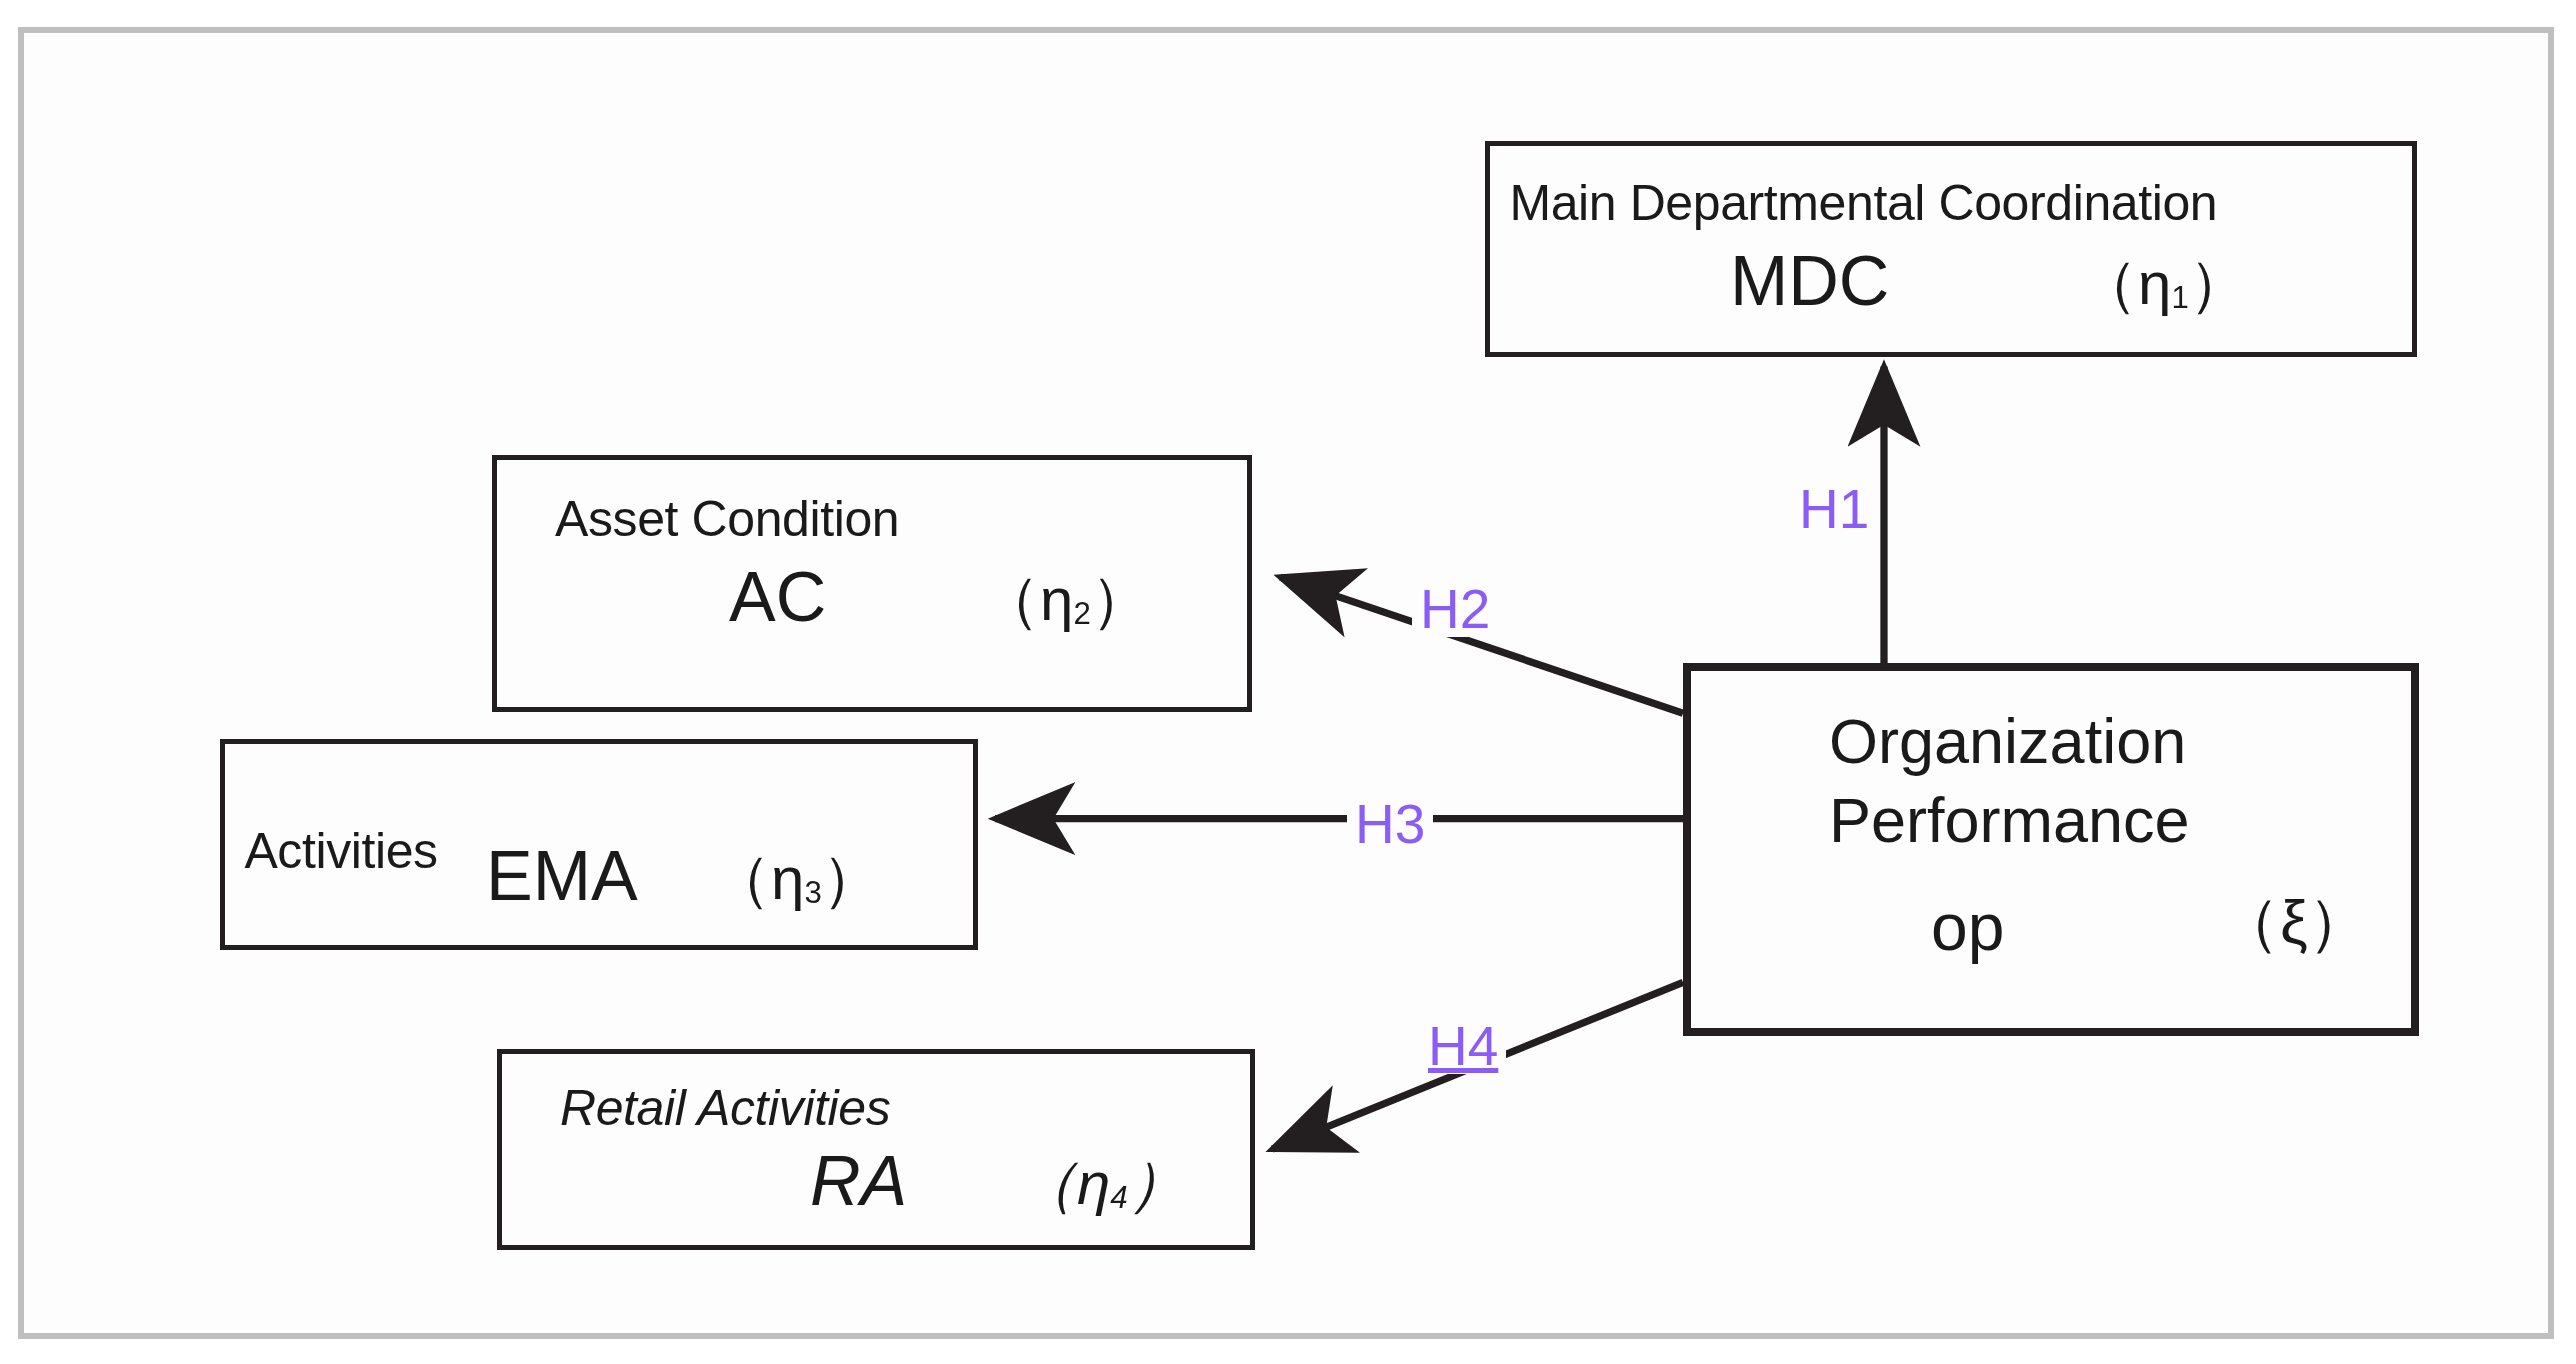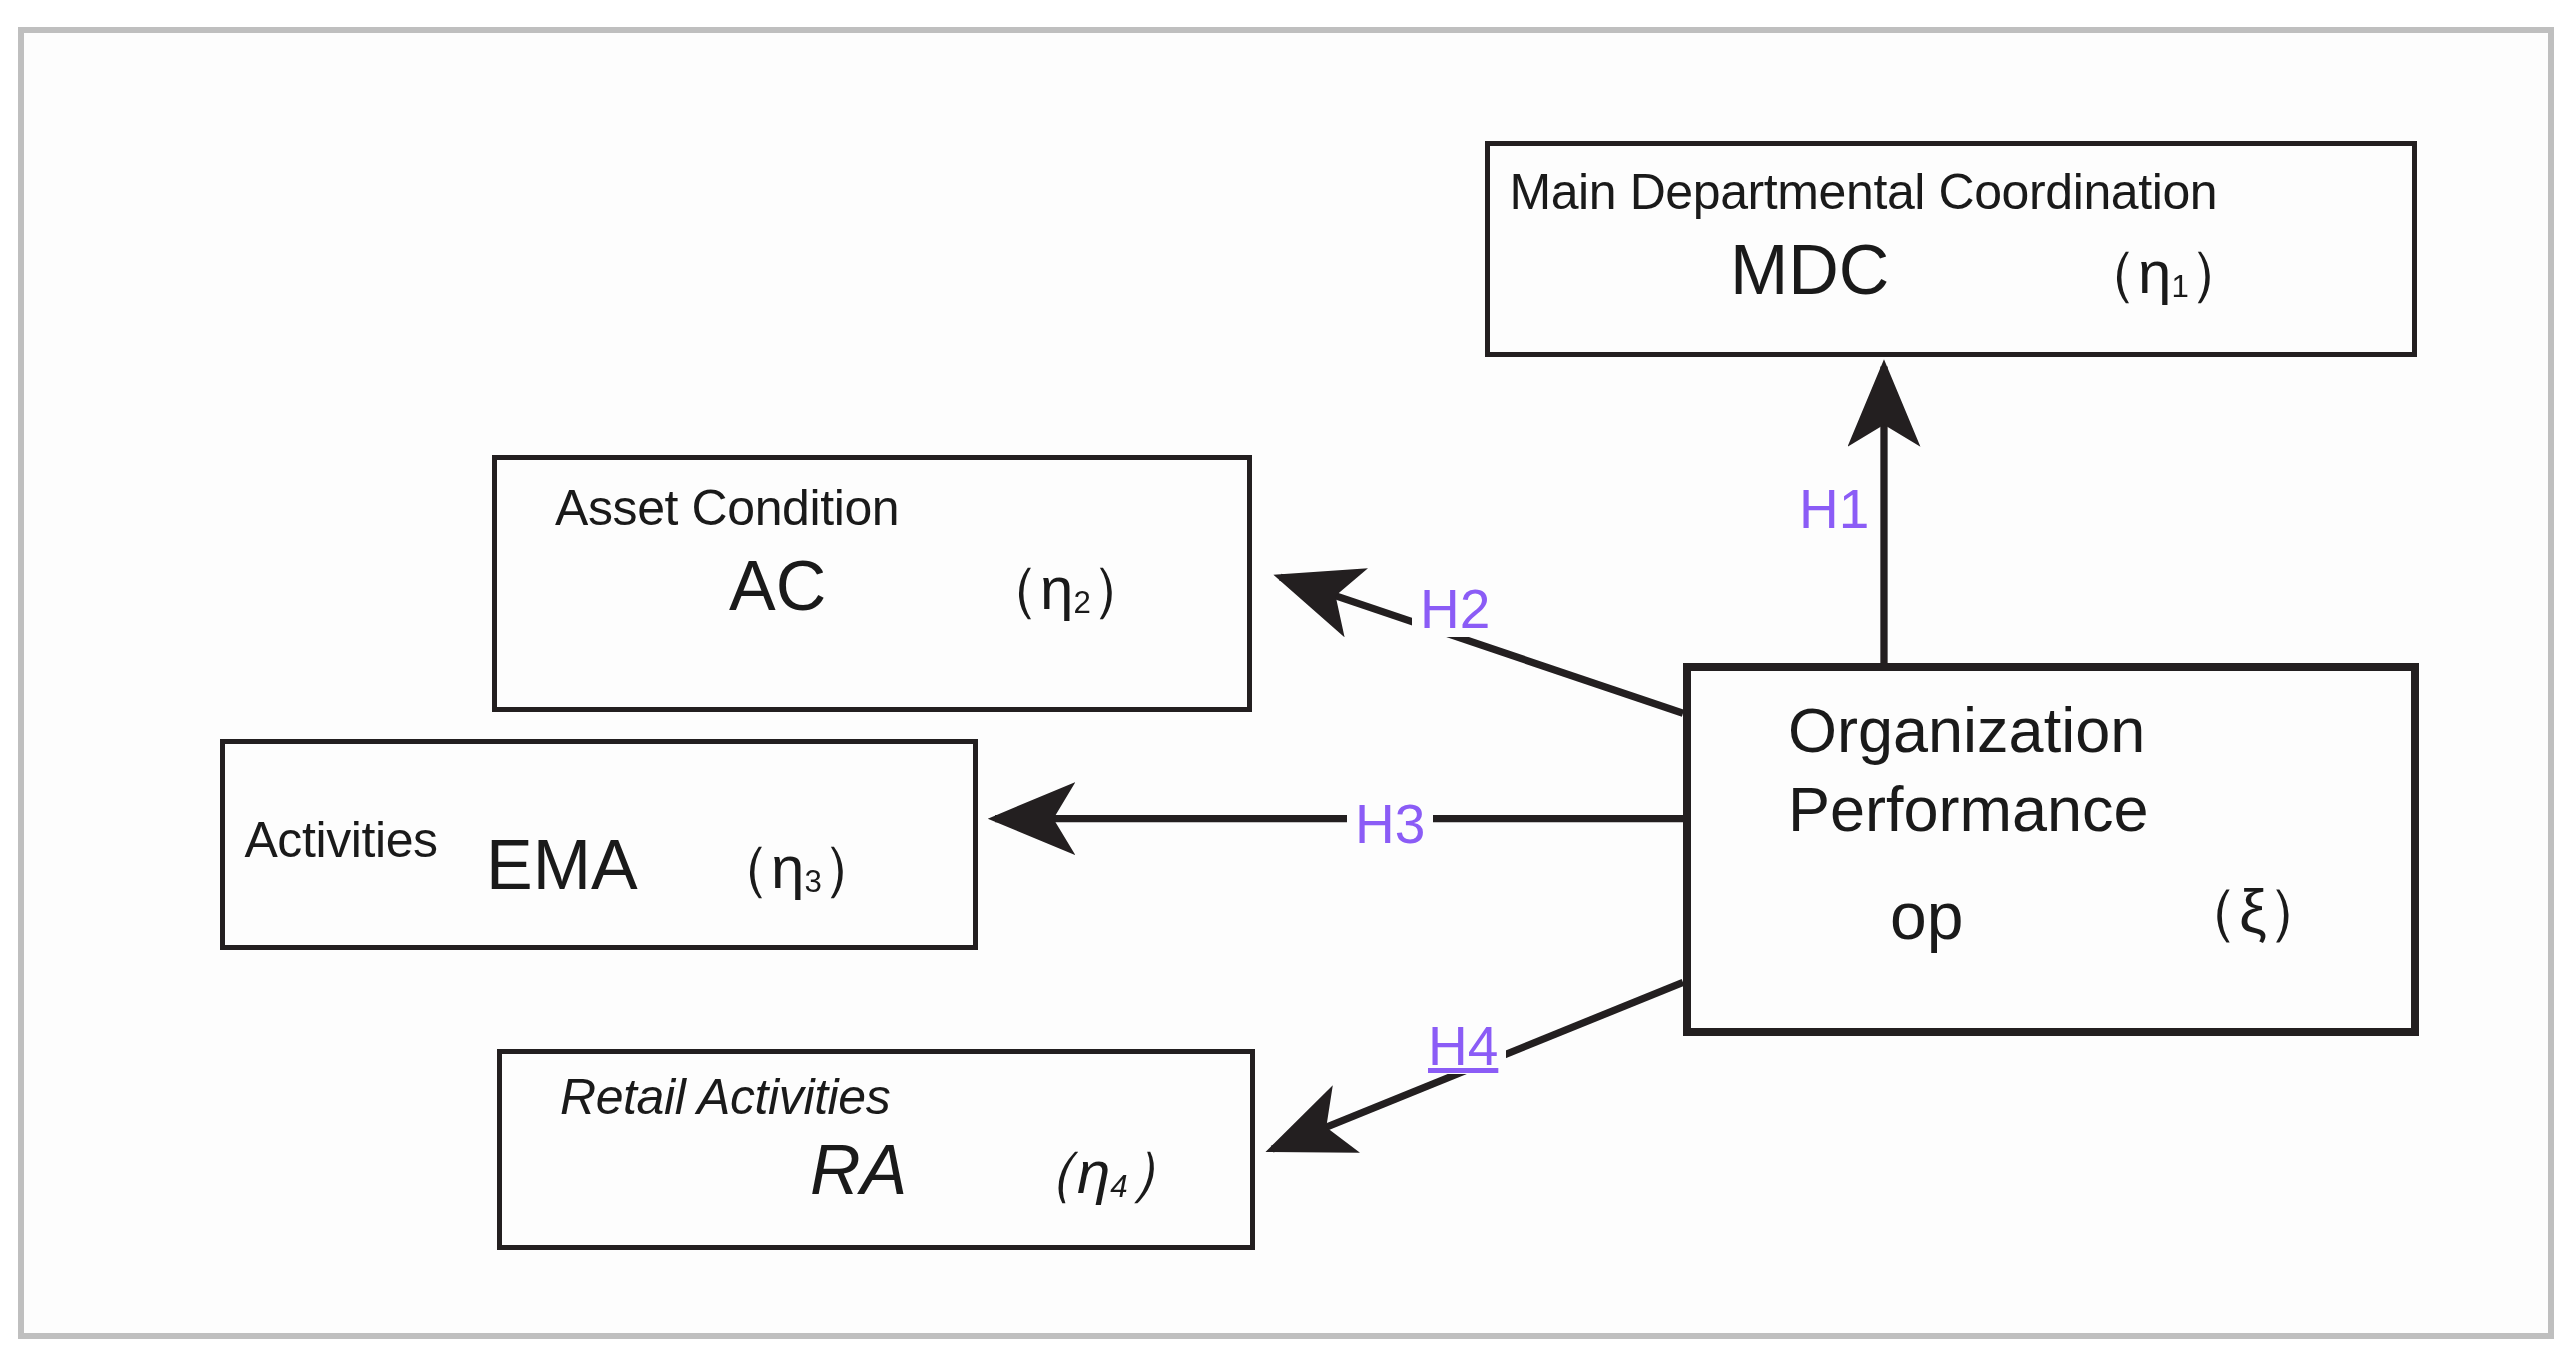--- a/index.html
+++ b/index.html
@@ -38,20 +38,21 @@
     color: #1a1a1a;
     z-index: 3;
   }
   .construct-box.emphasis {
     border-width: 8px;
   }
   .box-inner {
     position: relative;
     width: 100%;
     height: 100%;
+    margin-top: 11px;
   }
   .line {
     position: absolute;
     white-space: nowrap;
     line-height: 1.0;
   }
   .full-name {
     font-size: 50px;
     letter-spacing: -0.4px;
   }
@@ -85,21 +86,21 @@
   #ema-name1 { left: 19.4px;  top: 16px; }
   #ema-name2 { left: 19.4px;  top: 71px; }
   #ema-abbr  { left: 261px; top: 86px; }
   #ema-greek { left: 486px; top: 94px; }
   
   #box-ra { left: 497px; top: 1049px; width: 758px; height: 201px; font-style: italic; }
   #ra-name  { left: 58px;  top: 18px; }
   #ra-abbr  { left: 308px; top: 81px; }
   #ra-greek { left: 515px; top: 89px; }
   
-  #box-op { left: 1683px; top: 663px; width: 736px; height: 373px; }
+  #box-op { left: 1683px; top: 663px; width: 736px; height: 373px; padding-left: 41px; }
   #op-name1 { left: 97px; top: 27.6px;  font-size: 63px; }
   #op-name2 { left: 97px; top: 107px; font-size: 63px; }
   #op-abbr  { left: 199px; top: 212px; font-size: 66px; }
   #op-greek { left: 486px; top: 209px; font-size: 62px; }
 
   
   #paths {
     position: absolute;
     left: 0; top: 0;
     width: 2576px;

